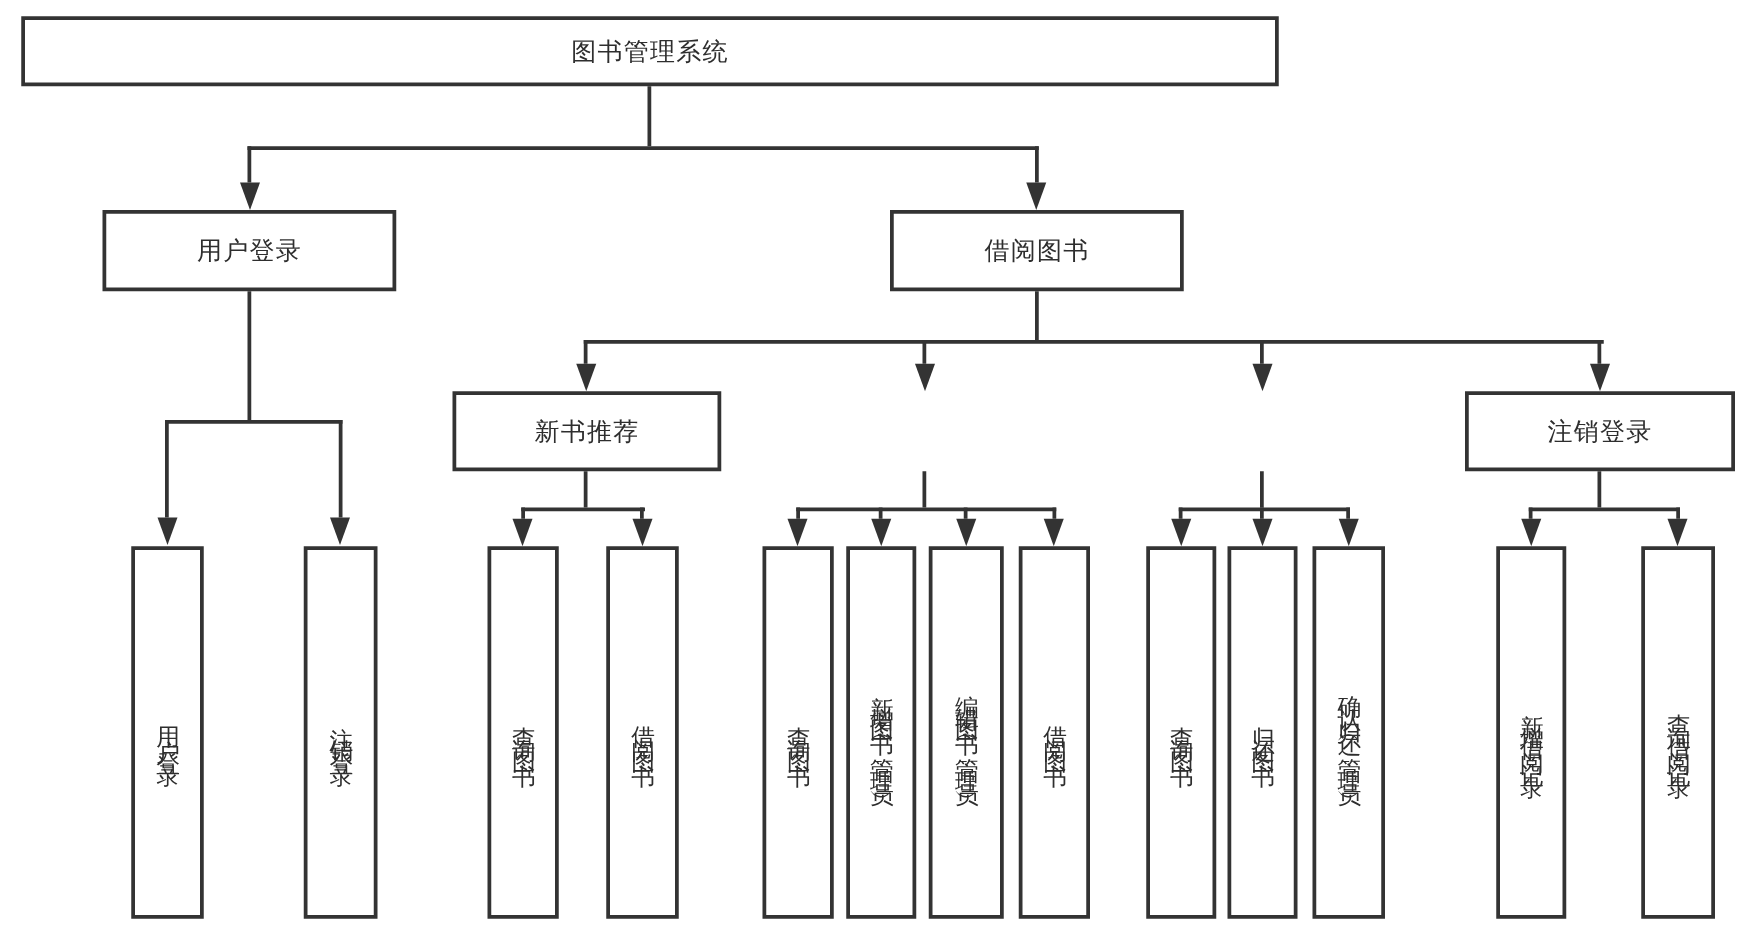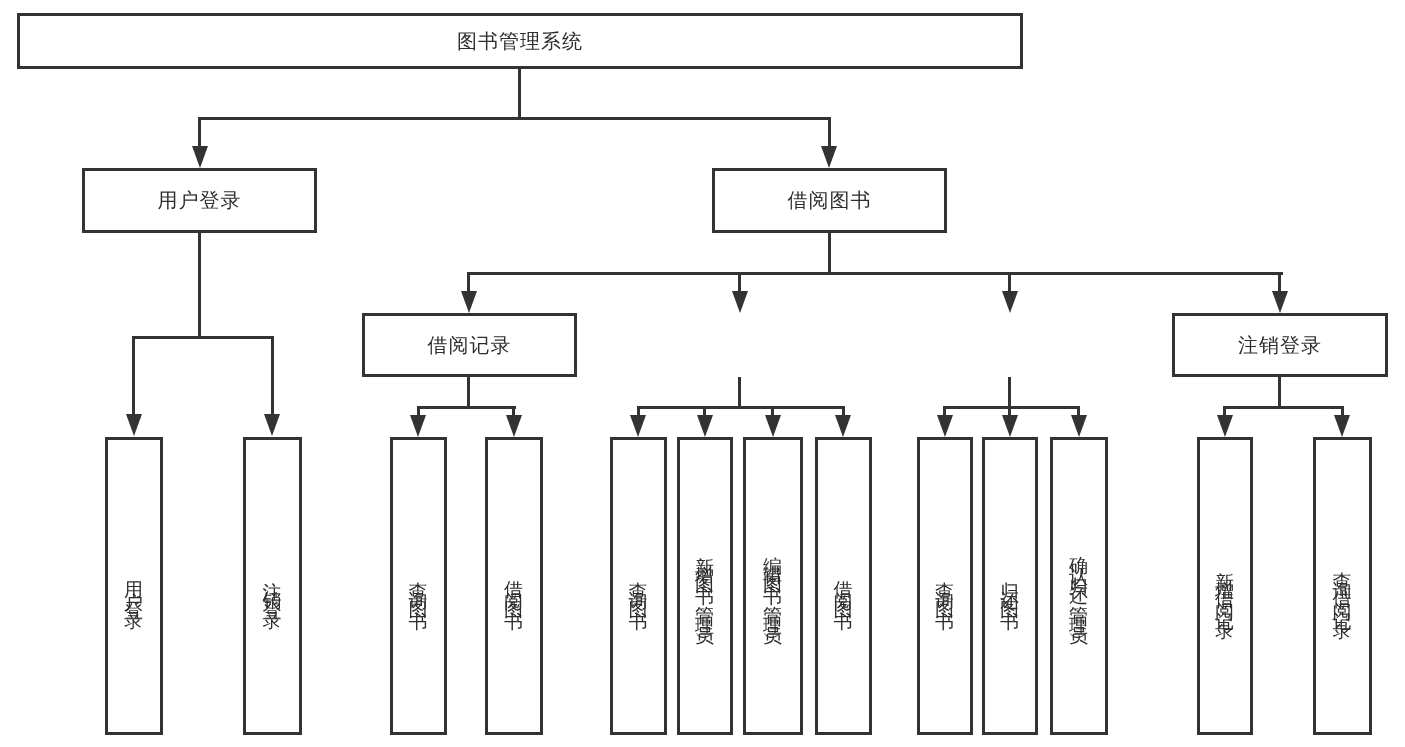--- a/index.html
+++ b/index.html
@@ -73,21 +73,21 @@
   <div class="cl" style="left:467px;top:272px;width:816px;height:3px"></div>
   <div class="cl" style="left:467px;top:272px;width:3px;height:19px"></div>
   <div class="ah" style="left:461px;top:291px"></div>
   <div class="cl" style="left:738px;top:272px;width:3px;height:19px"></div>
   <div class="ah" style="left:732px;top:291px"></div>
   <div class="cl" style="left:1008px;top:272px;width:3px;height:19px"></div>
   <div class="ah" style="left:1002px;top:291px"></div>
   <div class="cl" style="left:1278px;top:272px;width:3px;height:19px"></div>
   <div class="ah" style="left:1272px;top:291px"></div>
 
-  <div class="box hbox" style="left:362px;top:313px;width:215px;height:64px">借阅记录</div>
+  <div class="box hbox" style="left:362px;top:313px;width:215px;height:64px">新书推荐</div>
   <div class="box hbox" style="left:1172px;top:313px;width:216px;height:64px">注销登录</div>
 
   <div class="cl" style="left:467px;top:377px;width:3px;height:29px"></div>
   <div class="cl" style="left:417px;top:406px;width:99px;height:3px"></div>
   <div class="cl" style="left:417px;top:406px;width:3px;height:9px"></div>
   <div class="ah" style="left:410px;top:415px"></div>
   <div class="cl" style="left:512px;top:406px;width:3px;height:9px"></div>
   <div class="ah" style="left:506px;top:415px"></div>
 
   <div class="cl" style="left:738px;top:377px;width:3px;height:29px"></div>

